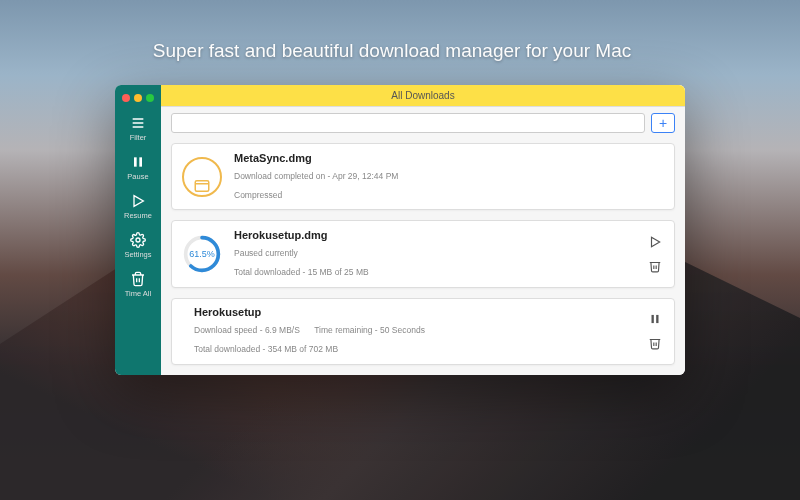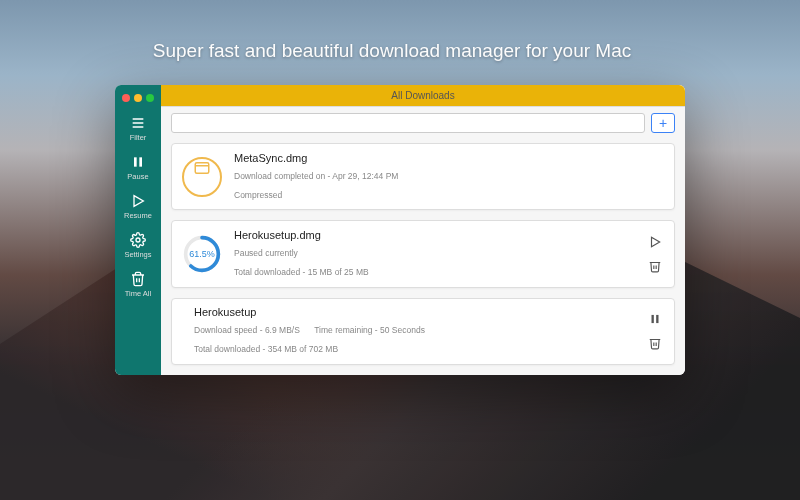--- a/index.html
+++ b/index.html
@@ -39,53 +39,53 @@
   .tl-red { background: #ff5f57; } .tl-yellow { background: #febc2e; } .tl-green { background: #28c840; }
   .side-btn {
     width: 100%; display: flex; flex-direction: column; align-items: center;
     padding: 5px 0 7px; cursor: pointer; font-size: 8px; color: #ddd; gap: 2px;
   }
   .side-btn svg { width: 16px; height: 16px; }
   .side-btn span.lbl { font-size: 7.5px; }
   .main { flex: 1; display: flex; flex-direction: column; background: #f6f6f6; }
   .header {
     height: 22px; display: flex; align-items: center; justify-content: center;
-    font-size: 10px; color: #555; background: #eab308; border-bottom: 1px solid #ddd;
+    font-size: 10px; color: #555; background: #fde047; border-bottom: 1px solid #ddd;
   }
   .toolbar { padding: 6px 10px; display: flex; gap: 6px; }
   .url-input {
     flex: 1; height: 20px; border: 1px solid #ccc; border-radius: 3px;
     background: #fff; font-size: 10px; padding: 0 6px;
   }
   .add-btn {
     width: 24px; height: 20px; border: 1px solid #3b82f6; border-radius: 3px;
     background: #fff; color: #3b82f6; font-size: 14px; line-height: 16px;
     display: flex; align-items: center; justify-content: center; cursor: pointer;
   }
   .list { padding: 4px 10px 10px; display: flex; flex-direction: column; gap: 10px; overflow: auto; }
   .card {
     background: #fff; border: 1px solid #ddd; border-radius: 4px;
     display: flex; align-items: center; padding: 8px 10px; min-height: 58px;
     box-shadow: 0 1px 2px rgba(0,0,0,.04);
   }
   .thumb {
     width: 40px; height: 40px; border-radius: 50%; flex-shrink: 0;
-    display: flex; align-items: flex-start; justify-content: center; position: relative;
+    display: flex; align-items: flex-end; justify-content: center; position: relative;
   }
   .thumb.complete { border: 2px solid #f0b94d; }
   .thumb.complete svg { width: 18px; height: 18px; }
   .ring { width: 40px; height: 40px; }
   .ring circle.bg { fill: none; stroke: #e8e8e8; stroke-width: 4; }
   .ring circle.fg { fill: none; stroke-width: 4; stroke-linecap: round; transform: rotate(-90deg); transform-origin: 50% 50%; }
   .ring-label {
     position: absolute; inset: 0; display: flex; align-items: center; justify-content: center;
     font-size: 9px; font-weight: 500;
   }
   .info { flex: 1; padding-left: 12px; min-width: 0; }
-  .fname { font-size: 11px; font-weight: 400; color: #222; }
+  .fname { font-size: 11px; font-weight: 700; color: #222; }
   .meta { font-size: 8.5px; color: #888; margin-top: 7px; line-height: 1.4; }
   .meta .sep { margin: 0 6px; }
   .actions { display: flex; flex-direction: column; gap: 6px; align-items: center; }
   .act-btn { width: 18px; height: 18px; cursor: pointer; color: #666; display: flex; align-items: center; justify-content: center; }
   .act-btn svg { width: 14px; height: 14px; }
 </style>
 </head>
 <body>
 
 <div class="mountain-fg"></div>

